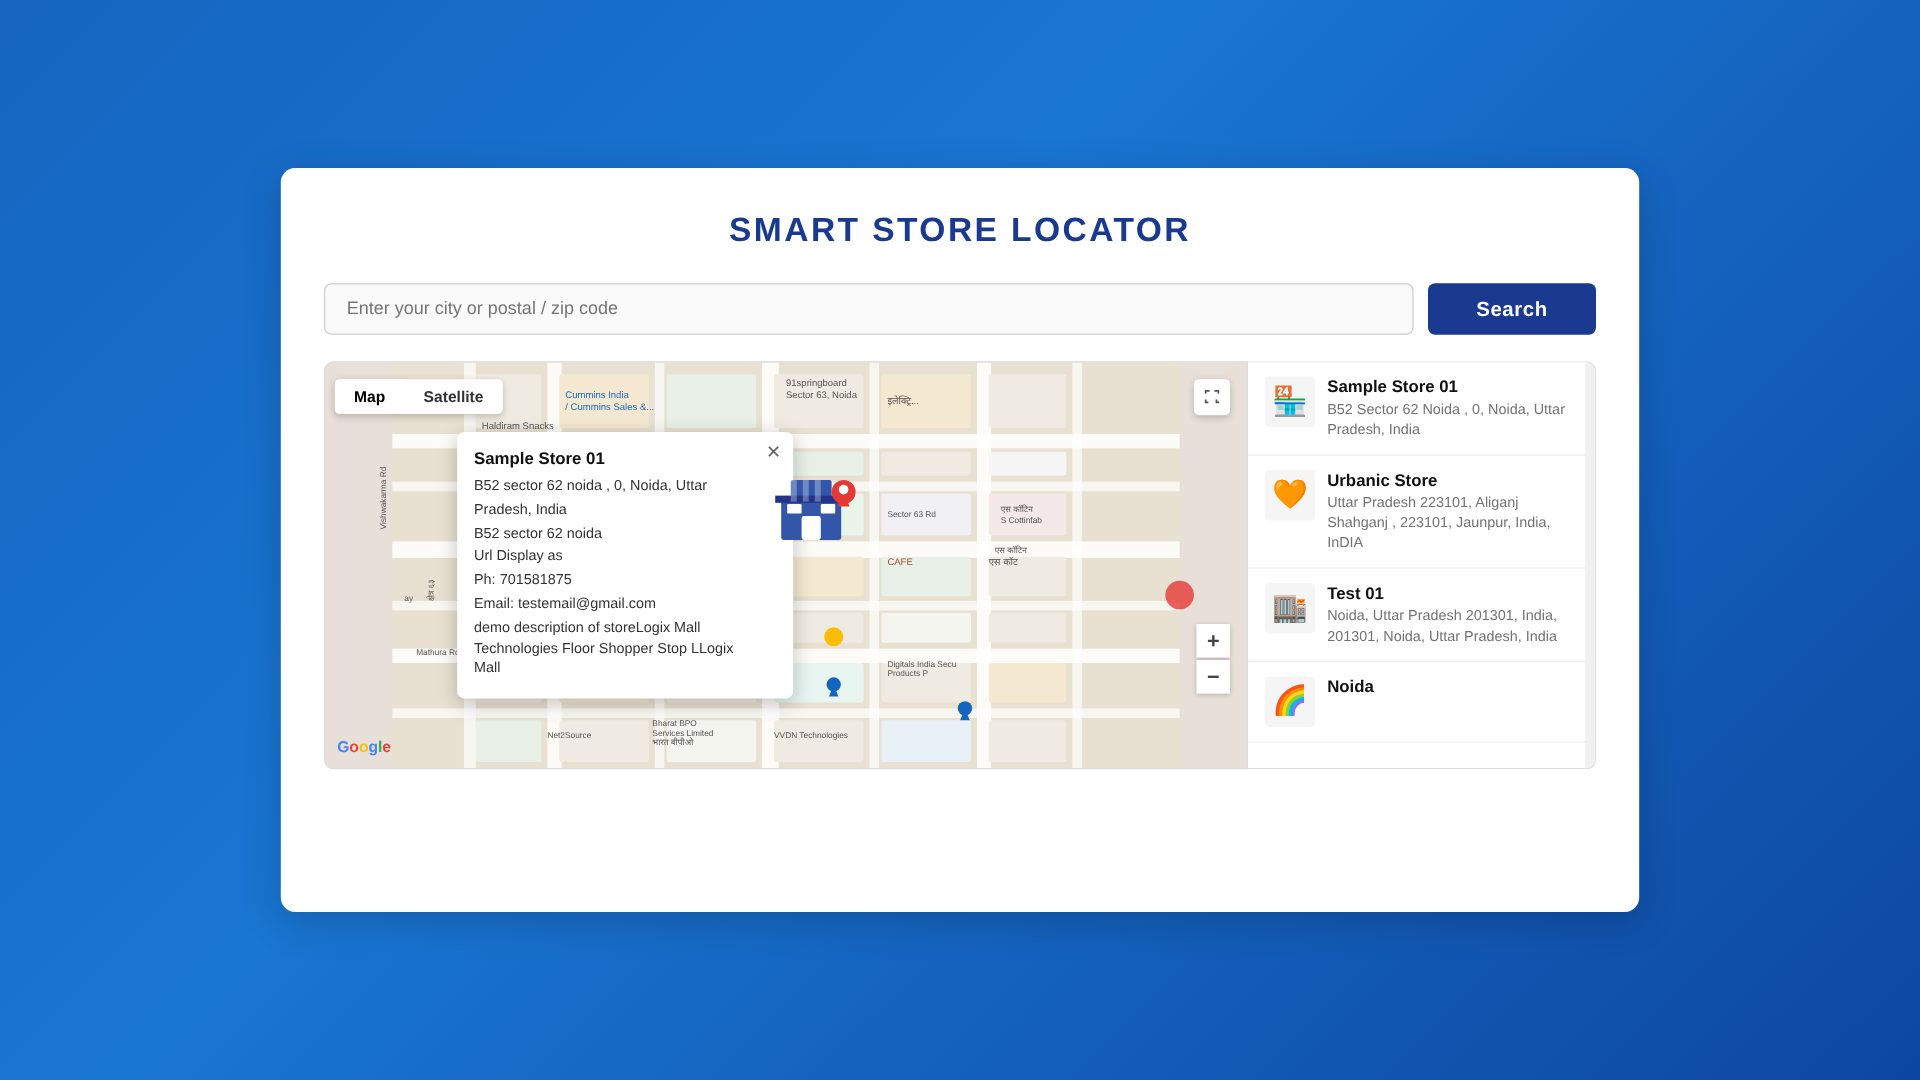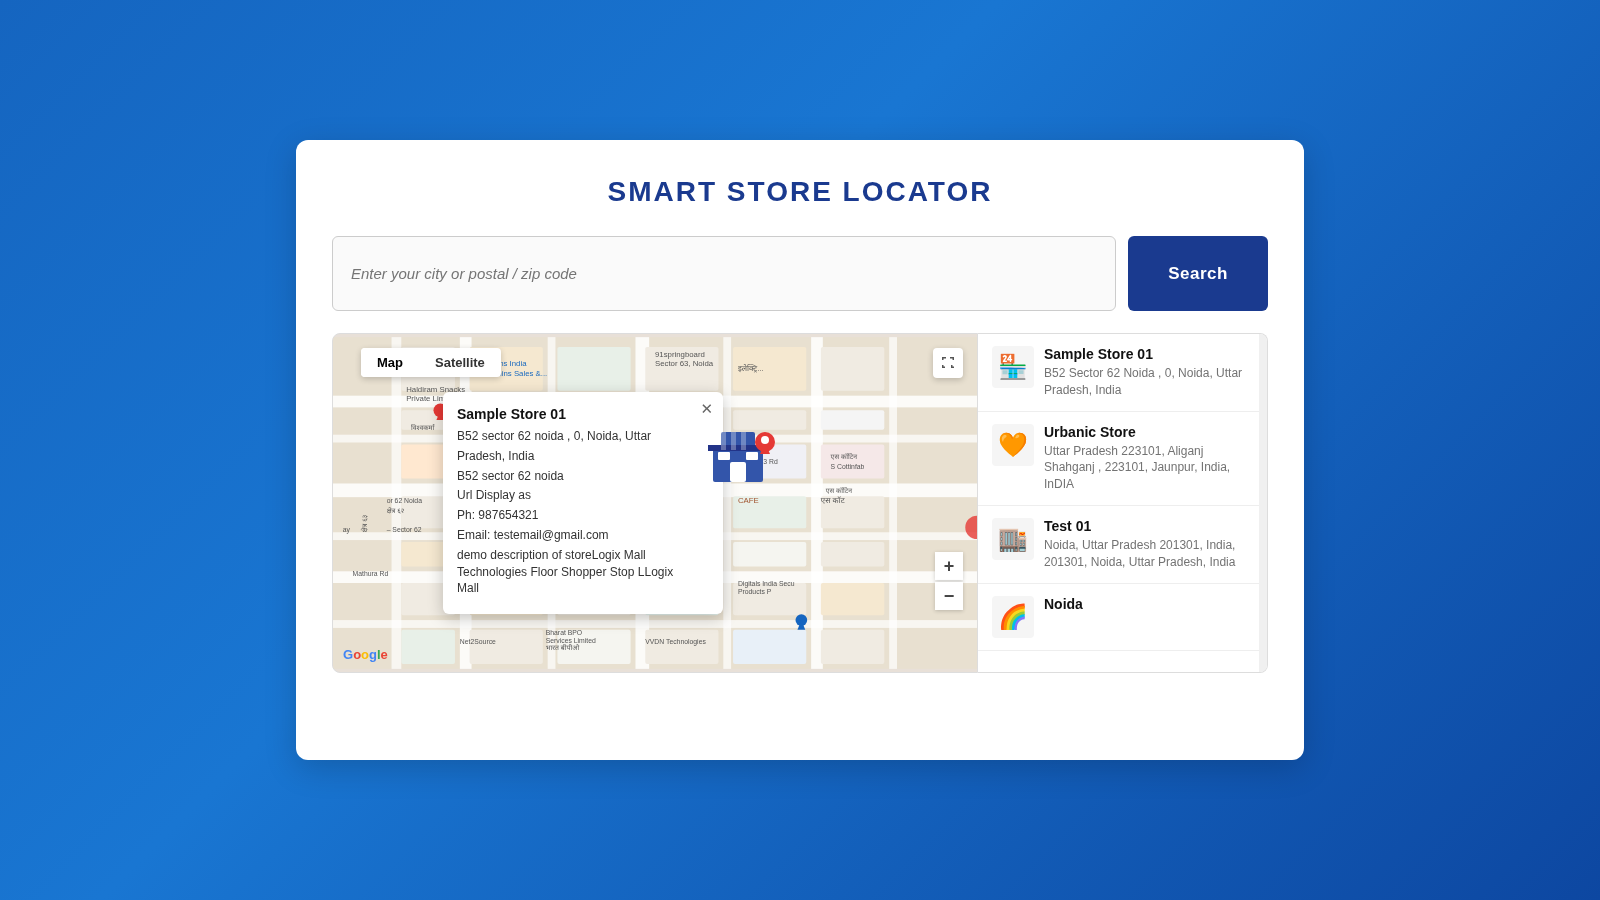--- a/index.html
+++ b/index.html
@@ -11,21 +11,21 @@
       display: flex;
       align-items: center;
       justify-content: center;
       font-family: Arial, sans-serif;
       overflow: hidden;
     }
 
     .main-card {
       background: #fff;
       border-radius: 12px;
-      width: 1008px;
+      width: 1132px;
       min-height: 620px;
       padding: 36px 36px 36px 36px;
       box-shadow: 0 8px 32px rgba(0,0,0,0.18);
     }
 
     .app-title {
       text-align: center;
       font-size: 28px;
       font-weight: 800;
       color: #1a3a8f;
@@ -34,28 +34,27 @@
     }
 
     .search-row {
       display: flex;
       gap: 12px;
       margin-bottom: 22px;
     }
 
     .search-input {
       flex: 1;
-      padding: 28px 18px;
+      padding: 12px 18px;
       border: 1.5px solid #ccc;
       border-radius: 6px;
       font-size: 15px;
       color: #888;
       outline: none;
       background: #fafafa;
-      font-style: italic;
     }
 
     .search-button {
       background: #1a3a8f;
       color: #fff;
       border: none;
       border-radius: 6px;
       padding: 2px 38px;
       font-size: 17px;
       font-weight: 600;
@@ -84,21 +83,21 @@
     .map-svg {
       position: absolute;
       top: 0; left: 0;
       width: 100%; height: 100%;
     }
 
     
     .map-type-bar {
       position: absolute;
       top: 14px;
-      left: 28px;
+      left: 8px;
       background: #fff;
       border-radius: 4px;
       display: flex;
       box-shadow: 0 2px 6px rgba(0,0,0,0.2);
       overflow: hidden;
       z-index: 10;
     }
 
     .map-type-btn {
       padding: 7px 16px;
@@ -440,21 +439,21 @@
 
       <div class="map-popup">
         <button class="popup-close">✕</button>
         <div class="popup-title">Sample Store 01</div>
         <div class="popup-line">B52 sector 62 noida , 0, Noida, Uttar</div>
         <div class="popup-line">Pradesh, India</div>
         <div class="popup-line">B52 sector 62 noida</div>
         <div class="popup-line">Url Display as</div>
         <div class="popup-line">
           <span>Ph:</span>
-          <span>987654321</span>
+          <span>701581875</span>
         </div>
         <div class="popup-line">
           <span>Email:</span>
           <span>testemail@gmail.com</span>
         </div>
         <div class="popup-line">demo description of storeLogix Mall Technologies Floor Shopper Stop LLogix Mall</div>
 
         <svg class="popup-store-icon" viewBox="0 0 80 80" xmlns="http://www.w3.org/2000/svg">
 
           <rect x="10" y="35" width="50" height="35" fill="#3355aa" rx="2"></rect>

